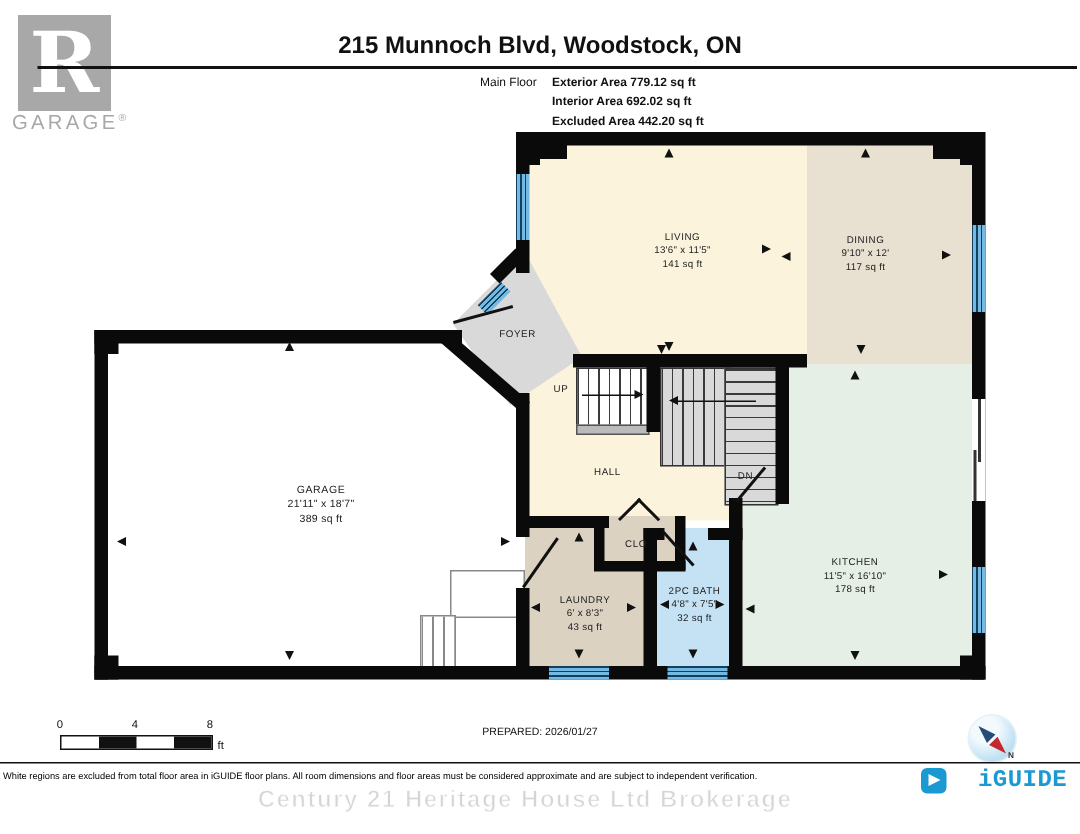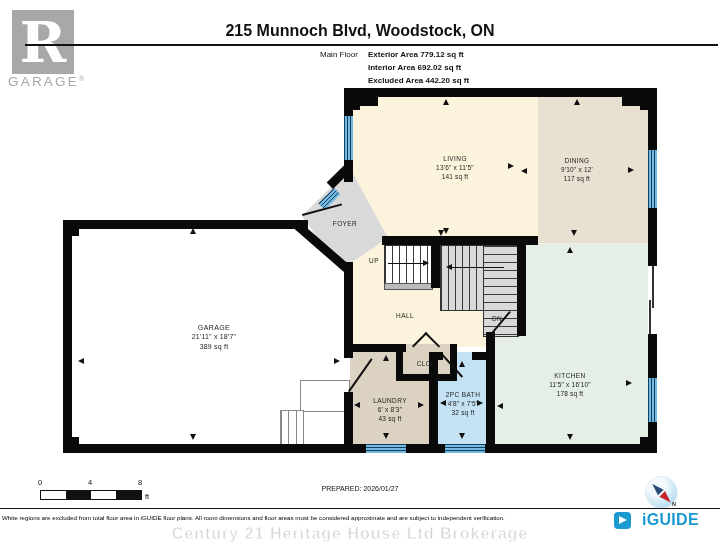--- a/index.html
+++ b/index.html
@@ -46,21 +46,21 @@
   #rose .nred{position:absolute;left:50%;top:2px;transform:translateX(-50%);width:0;height:0;
         border-left:4px solid transparent;border-right:4px solid transparent;border-bottom:12px solid #c4272e;}
   #rose .nblue{position:absolute;left:50%;top:16px;transform:translateX(-50%);width:0;height:0;
         border-left:4px solid transparent;border-right:4px solid transparent;border-top:12px solid #274b77;}
   #north-n{position:absolute;left:672px;top:501px;font-size:5.5px;font-weight:bold;color:#333;}
   #botline{position:absolute;left:0;top:508px;width:720px;height:1.3px;background:#111;}
   #disclaimer{position:absolute;left:2px;top:514px;font-size:6.2px;white-space:nowrap;color:#000;}
   #watermark{position:absolute;left:-10px;top:525px;width:720px;text-align:center;font-size:16px;
              font-weight:bold;letter-spacing:1px;color:rgba(185,185,185,0.6);
              -webkit-text-stroke:0.8px rgba(255,255,255,0.85);}
-  #iguide{position:absolute;left:614px;top:511px;display:flex;align-items:center;gap:11px;}
+  #iguide{position:absolute;left:614px;top:511px;display:flex;align-items:center;gap:21px;font-family:Liberation Mono, monospace;}
   #iguide .ic{width:17px;height:17px;background:#1b9ad2;border-radius:4px;position:relative;}
   #iguide .ic:after{content:"";position:absolute;left:5px;top:4px;width:0;height:0;
         border-top:4.5px solid transparent;border-bottom:4.5px solid transparent;border-left:8px solid #fff;}
   #iguide .tx{font-size:16px;font-weight:bold;color:#1b9ad2;letter-spacing:.3px;}
   .stairblock{position:absolute;border:1px solid #333;}
 </style>
 </head>
 <body>
 
 <div id="stage">

